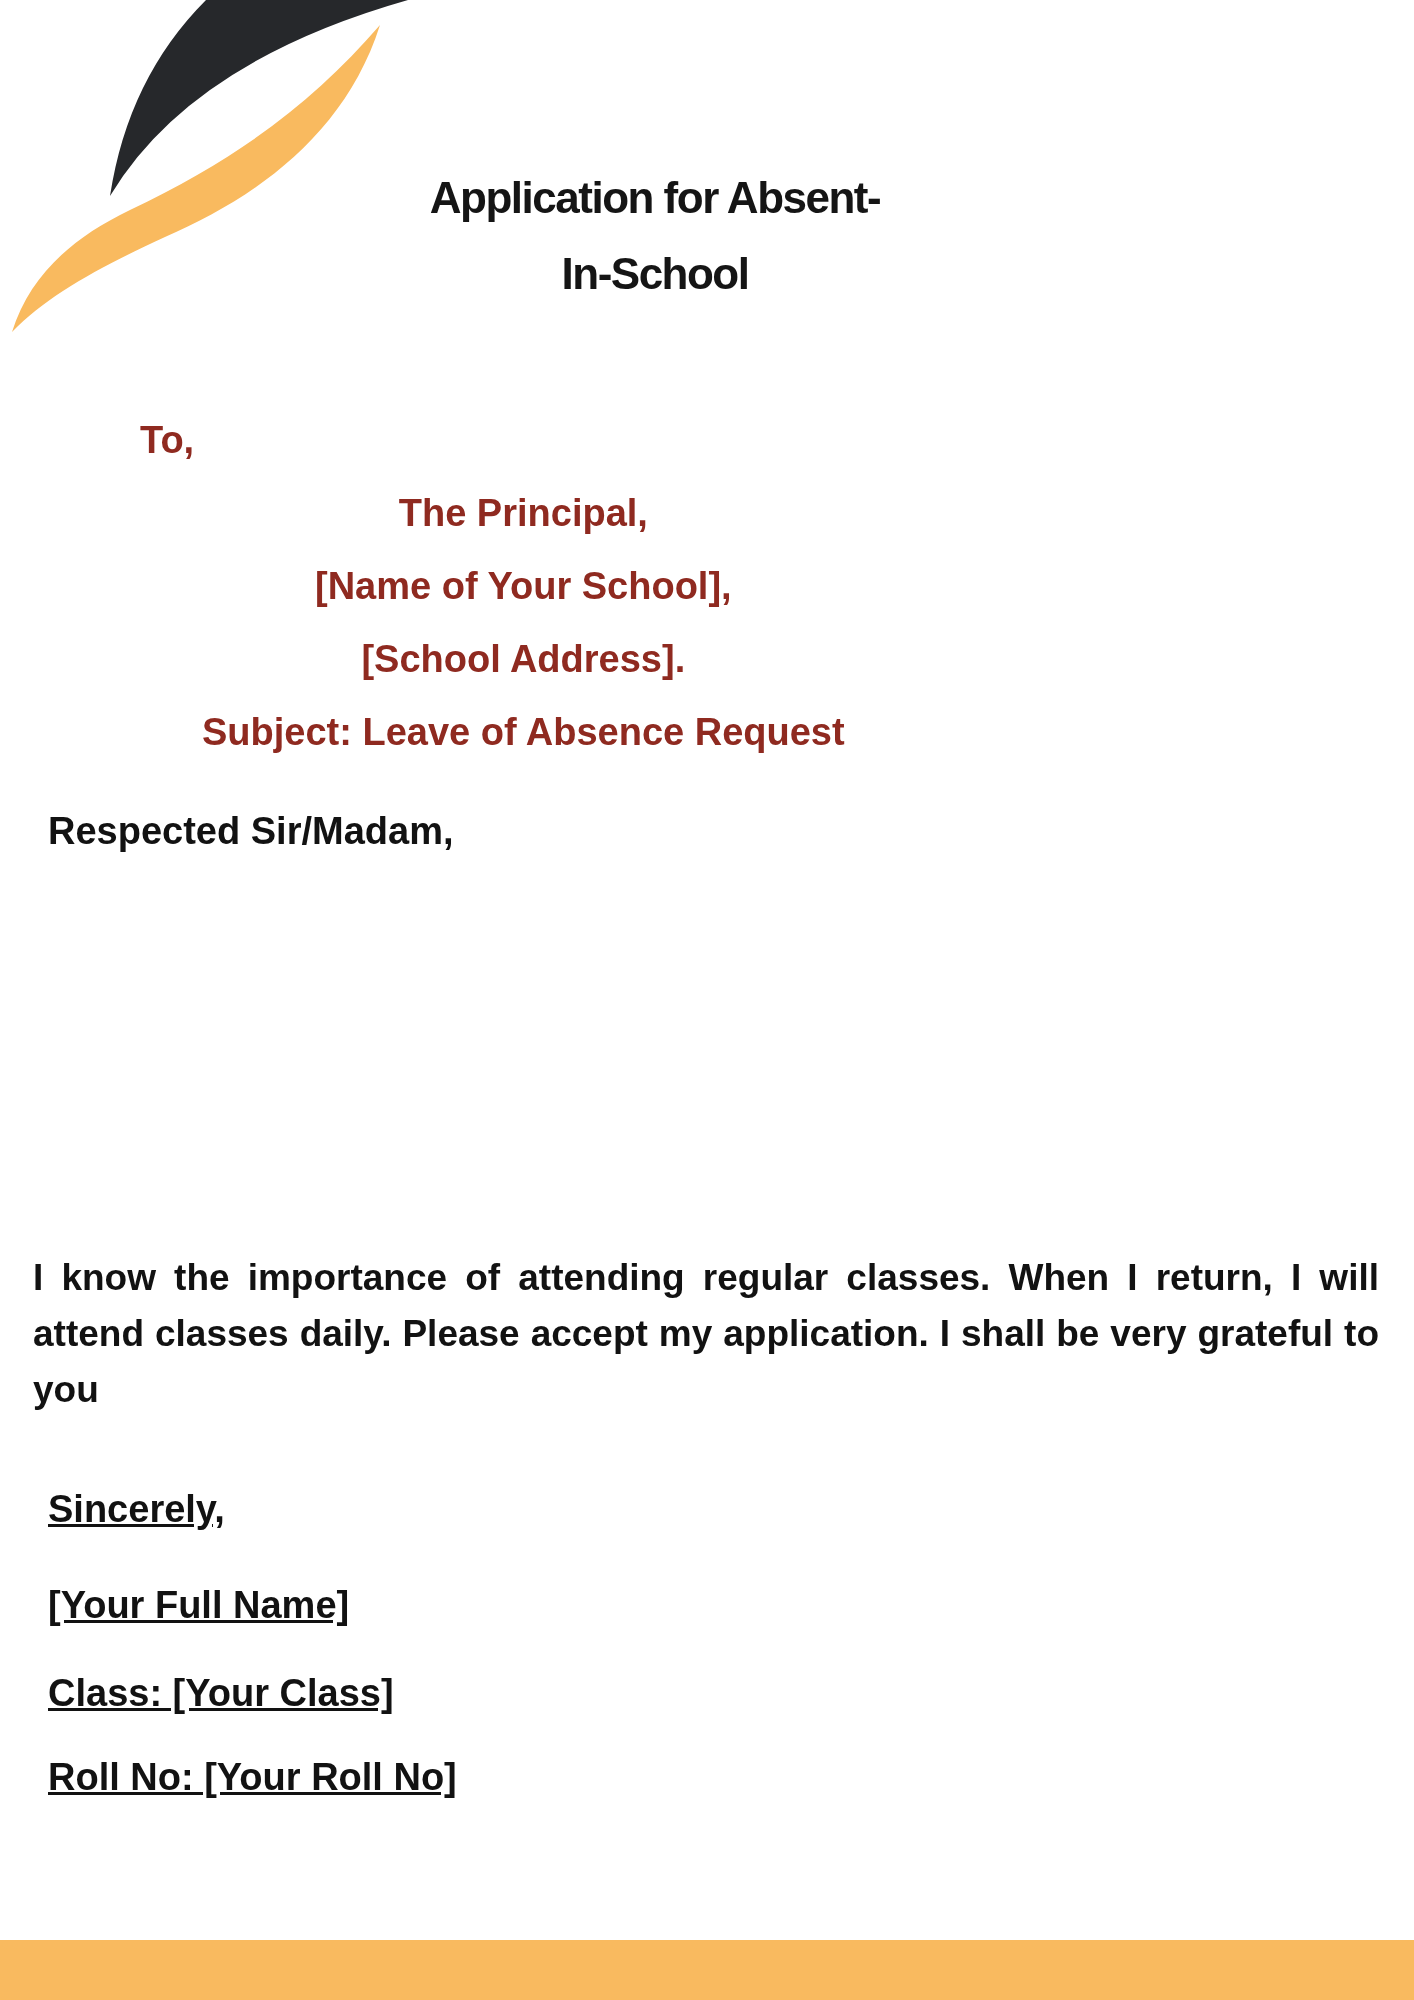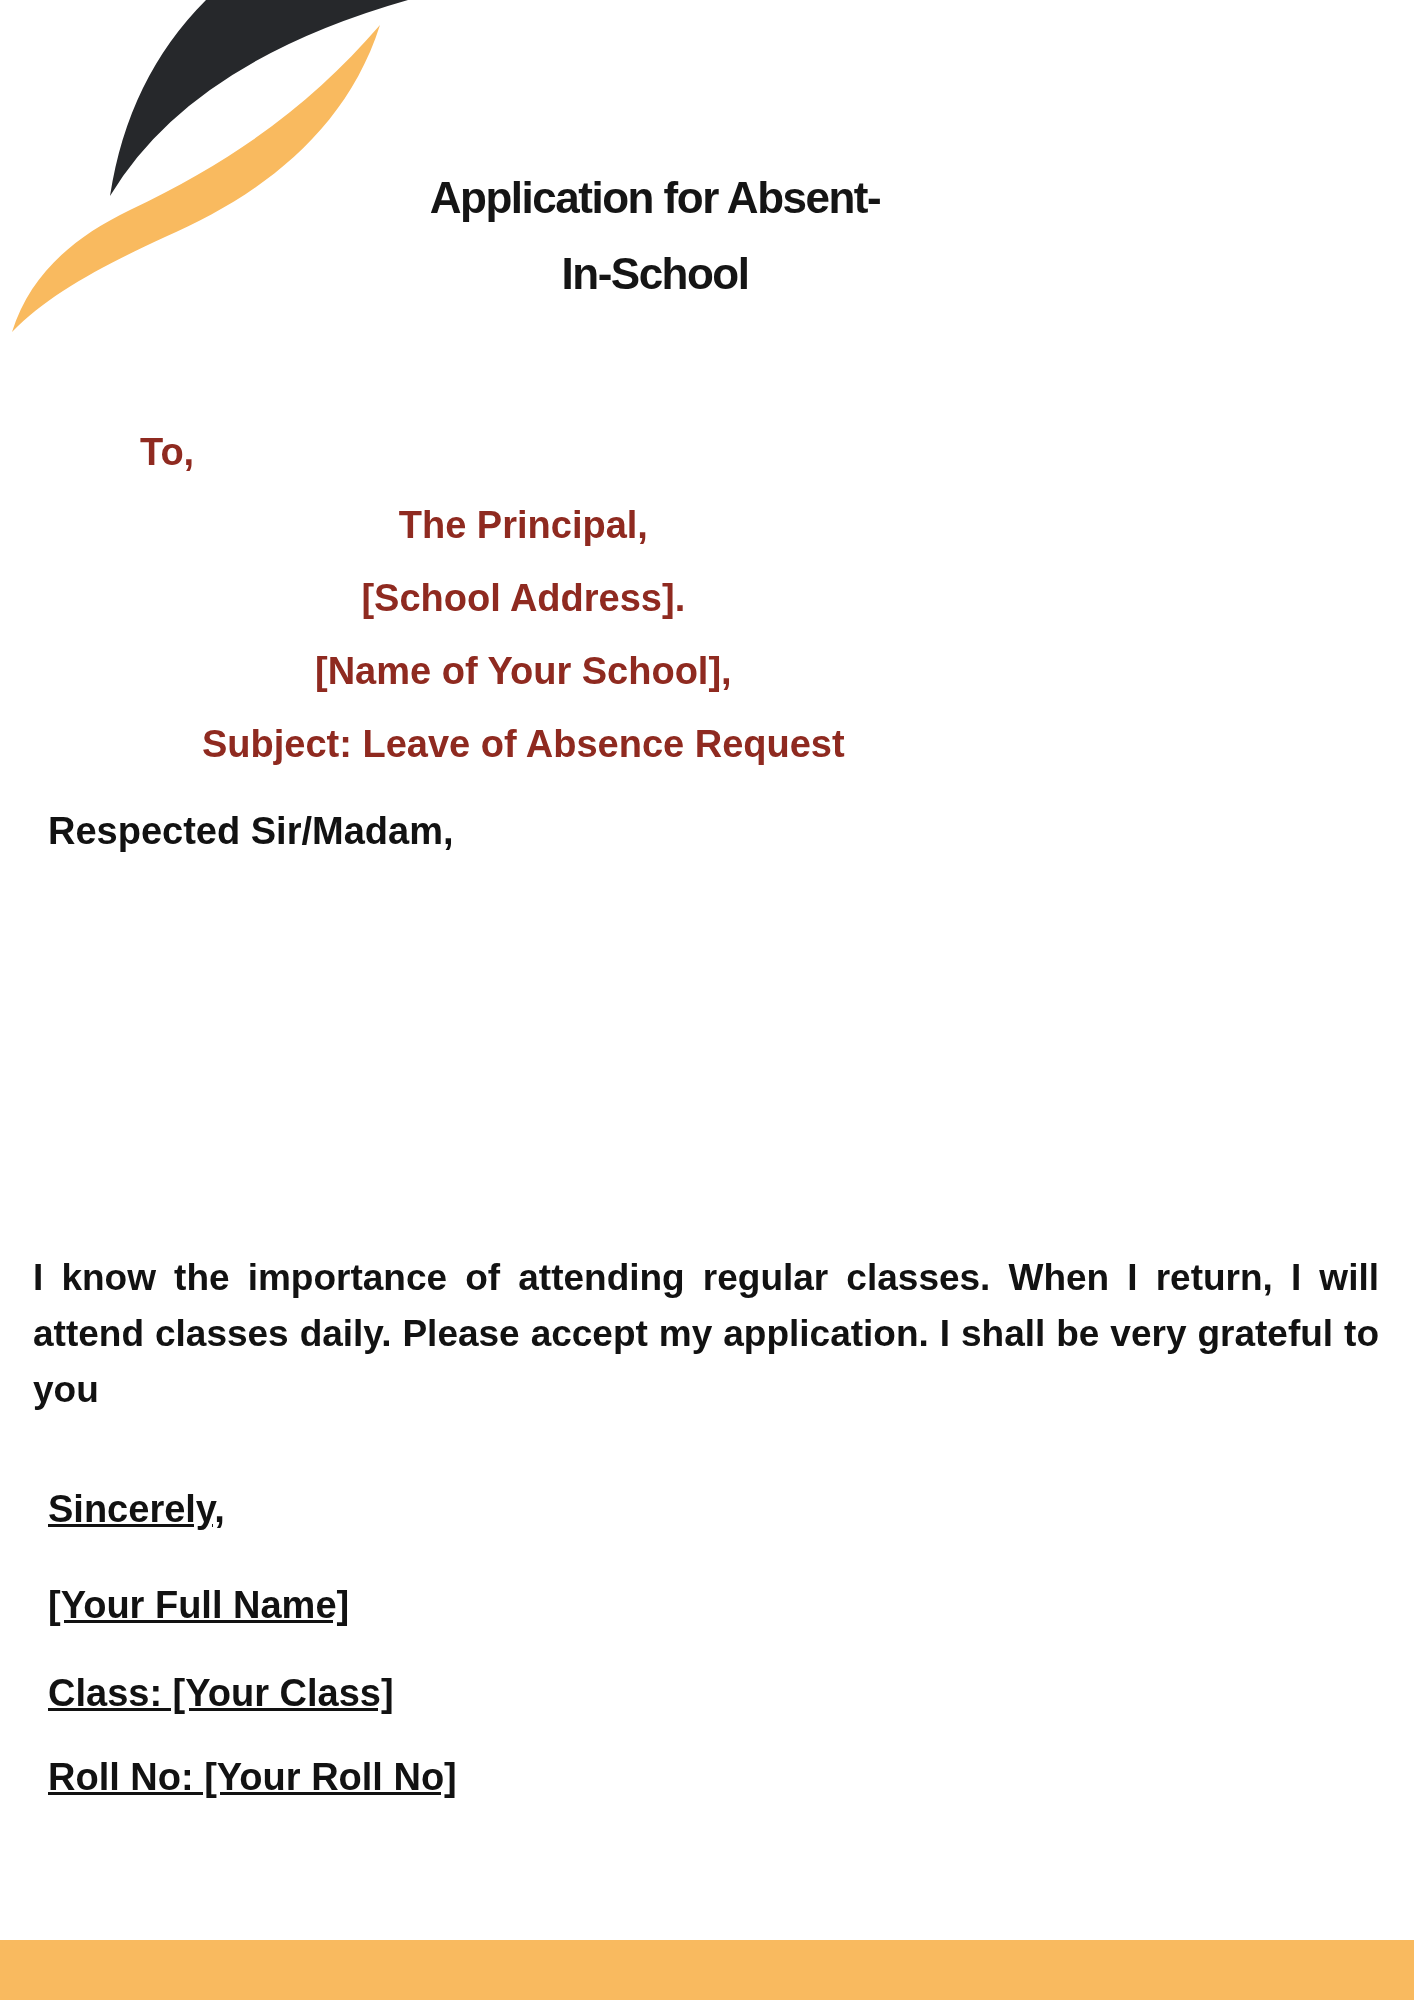--- a/index.html
+++ b/index.html
@@ -12,21 +12,21 @@
   
   .logo{position:absolute;left:0;top:0;width:420px;height:340px;}
   
   .title{
     position:absolute;left:0;top:160px;width:1310px;
     text-align:center;font-weight:800;color:#151515;
     font-size:44px;line-height:76px;letter-spacing:-1.5px;
   }
   
   .recipient{
-    position:absolute;left:140px;top:416px;
+    position:absolute;left:140px;top:404px;
     color:#8F2A20;font-weight:700;font-size:38px;line-height:73px;
   }
   .recipient .indent{margin-left:62px;text-align:center;}
   
   .salutation{
     position:absolute;left:48px;top:810px;
     font-weight:700;font-size:38px;color:#121212;
   }
   
   .para{
@@ -63,22 +63,22 @@
   </svg>
 
   <div class="title">
     <div>Application for Absent-</div>
     <div>In-School</div>
   </div>
 
   <div class="recipient">
     <div>To,</div>
     <div class="indent">The Principal,</div>
+    <div class="indent">[Name of Your School],</div>
     <div class="indent">[School Address].</div>
-    <div class="indent">[Name of Your School],</div>
     <div class="indent">Subject: Leave of Absence Request</div>
   </div>
 
   <div class="salutation">Respected Sir/Madam,</div>
 
 
   <div class="para para2">I know the importance of attending regular classes. When I return, I will attend classes daily. Please accept my application. I shall be very grateful to you</div>
 
   <div class="close-line sincerely">Sincerely,</div>
   <div class="close-line close-name">[Your Full Name]</div>

